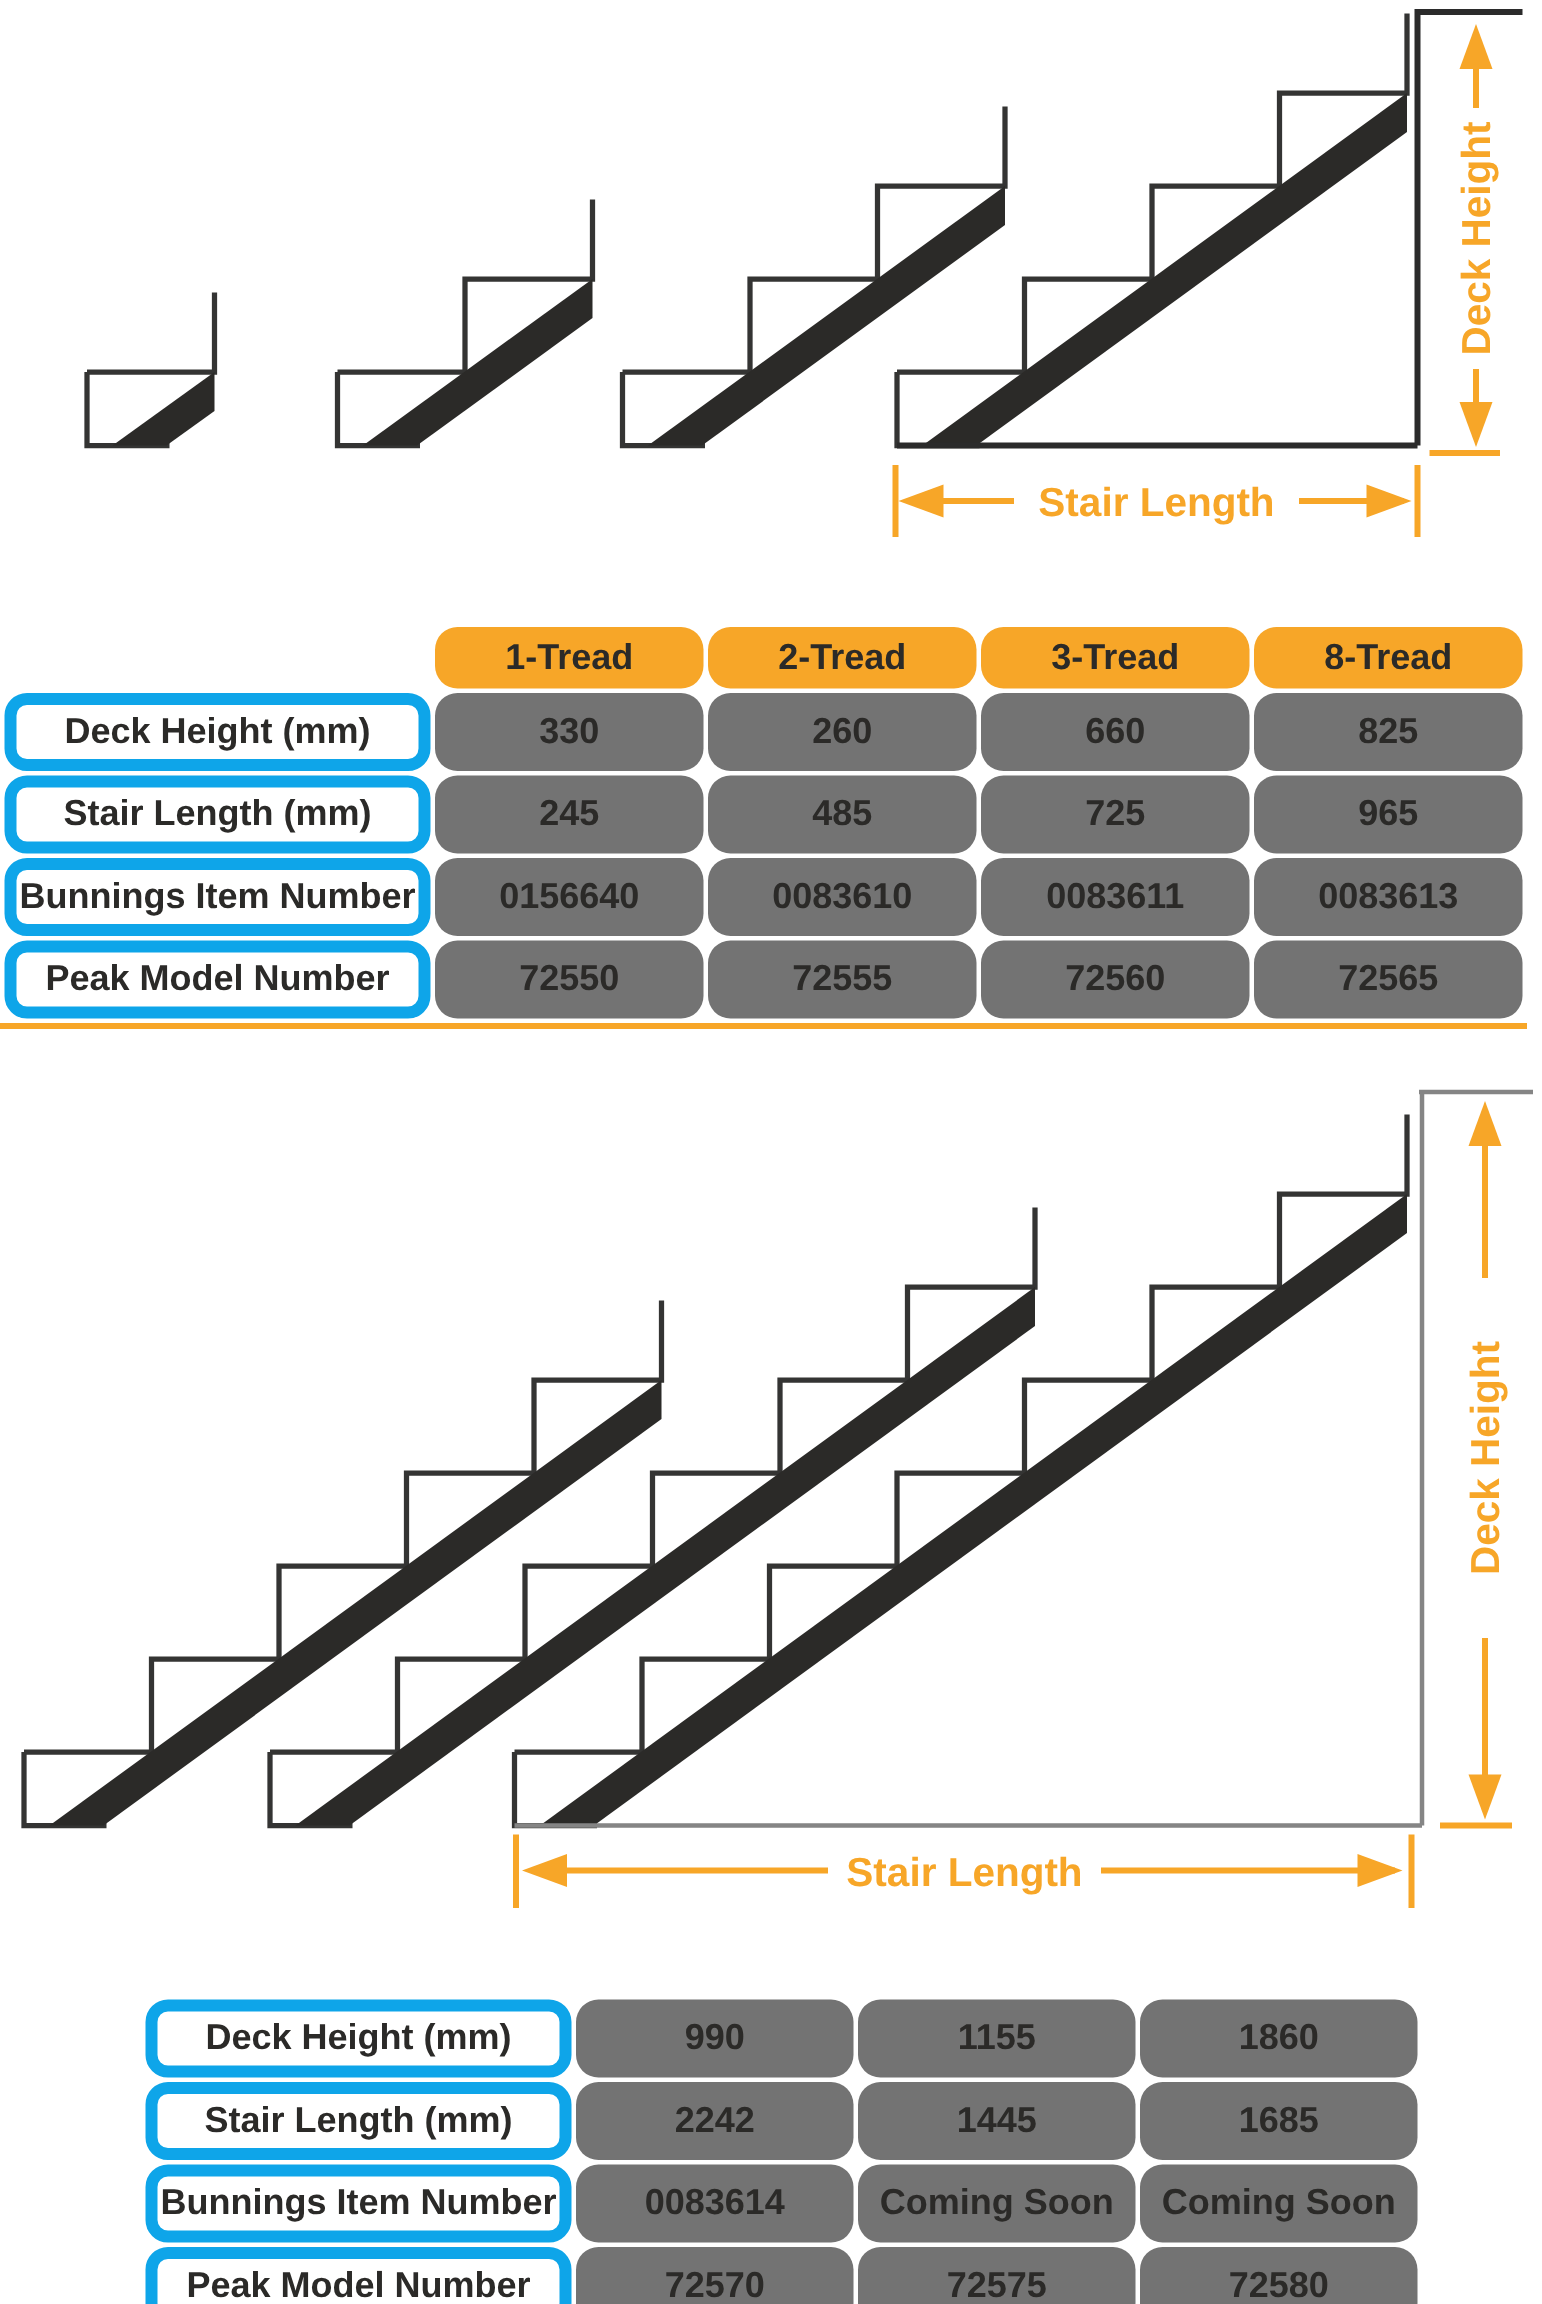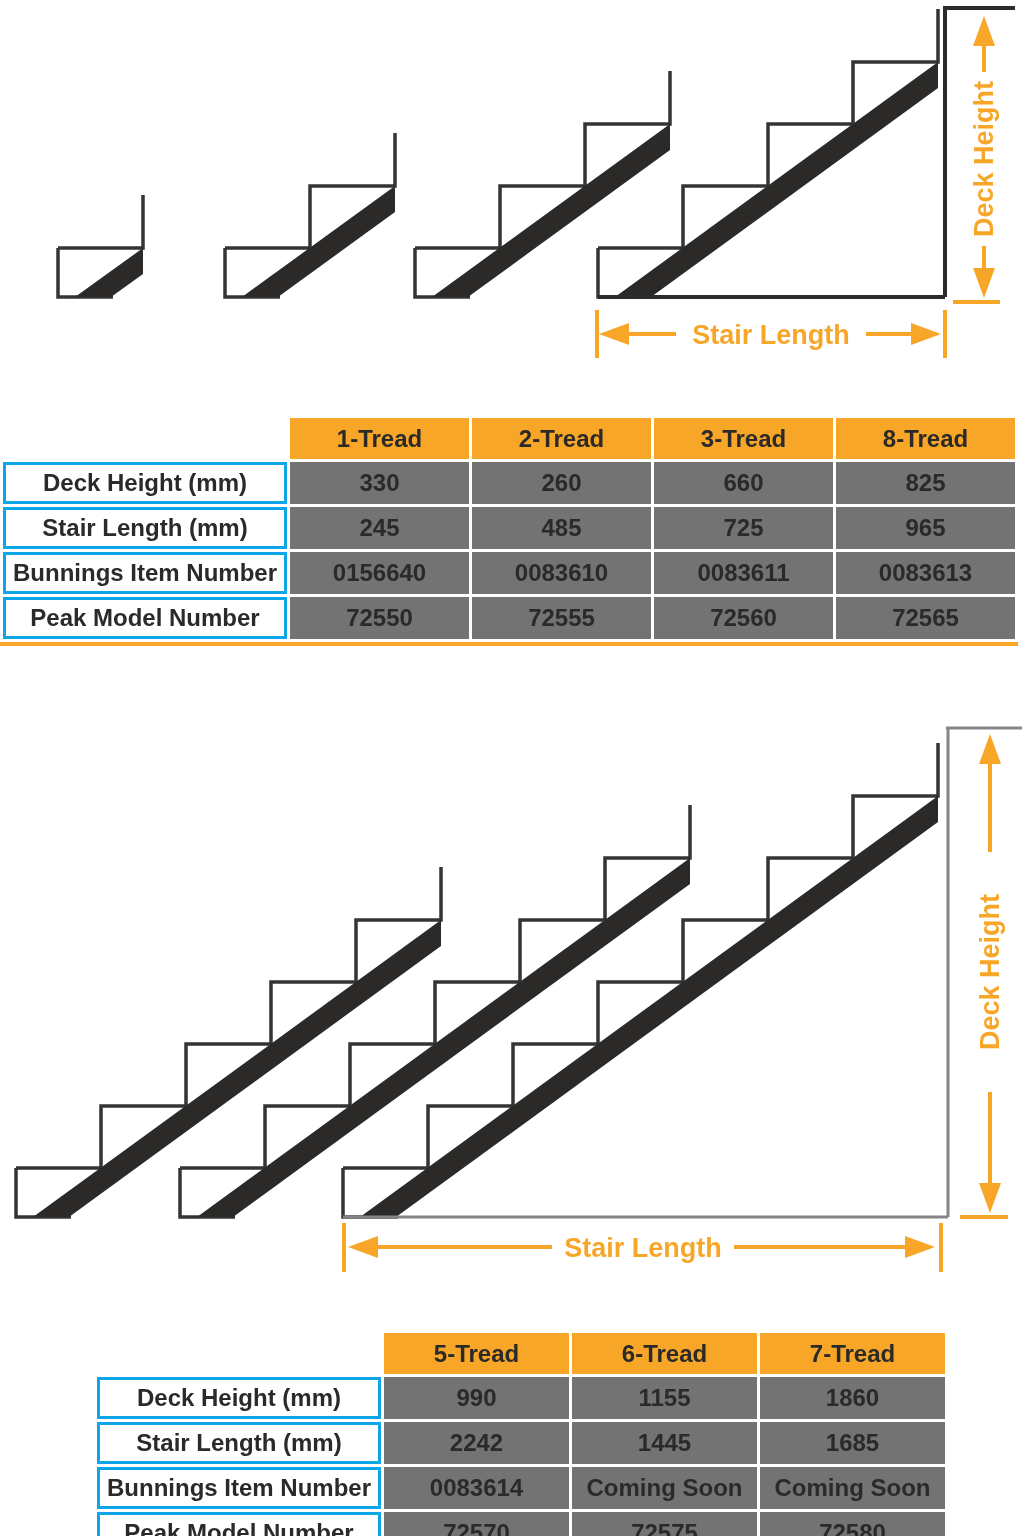--- a/index.html
+++ b/index.html
@@ -15,26 +15,26 @@
   .ref-gray{fill:none;stroke:#858585;stroke-width:3;}
   .dim-shaft{fill:none;stroke:#f7a628;stroke-width:4;}
   .dim-fill{fill:#f7a628;}
   .dim-text{fill:#f7a628;font-weight:bold;font-size:27px;font-family:"Liberation Sans",sans-serif;}
 
   table.spec{position:absolute;border-collapse:separate;border-spacing:3px;table-layout:fixed;
              border-bottom:4px solid #f7a628;}
   #table1{left:0px;top:415px;}
   #table2{left:94px;top:1330px;}
   table.spec th,table.spec td{padding:0;text-align:center;vertical-align:middle;
-             font-weight:bold;color:#2b2a28;font-family:"Liberation Sans",sans-serif;}
+             font-weight:bold;color:#2b2a28;font-family:"Liberation Sans",sans-serif;border-radius:15px;}
   table.spec th{height:41px;font-size:24px;}
   table.spec td{height:36px;font-size:24px;}
   th.colhead{background:#f7a628;}
   th.corner{background:transparent;}
-  td.rowlabel{background:#ffffff;border:3px solid #0ea5e9;font-size:23px;}
+  td.rowlabel{background:#ffffff;border:8px solid #0ea5e9;font-size:23px;}
   td.value{background:#737373;}
 </style>
 </head>
 <body>
 
 <div id="page">
 
   <svg id="svg-top" width="1028" height="372" viewBox="0 0 1028 372">
 
     <g>
@@ -161,26 +161,20 @@
   </svg>
 
   <table id="table2" class="spec">
     <colgroup>
         <col style="width:284px">
         <col style="width:185px">
         <col style="width:185px">
         <col style="width:185px">
       </colgroup>
     <tbody>
-        <tr>
-      <th class="corner"></th>
-      <th class="colhead">5-Tread</th>
-      <th class="colhead">6-Tread</th>
-      <th class="colhead">7-Tread</th>
-    </tr>
     <tr>
       <td class="rowlabel">Deck Height (mm)</td>
       <td class="value">990</td>
       <td class="value">1155</td>
       <td class="value">1860</td>
     </tr>
     <tr>
       <td class="rowlabel">Stair Length (mm)</td>
       <td class="value">2242</td>
       <td class="value">1445</td>

